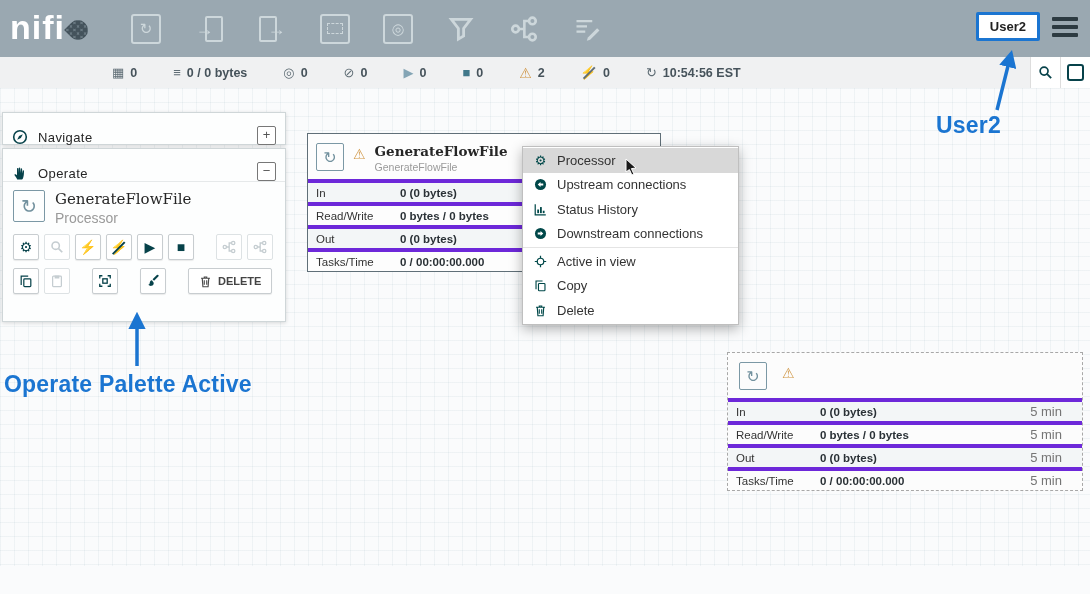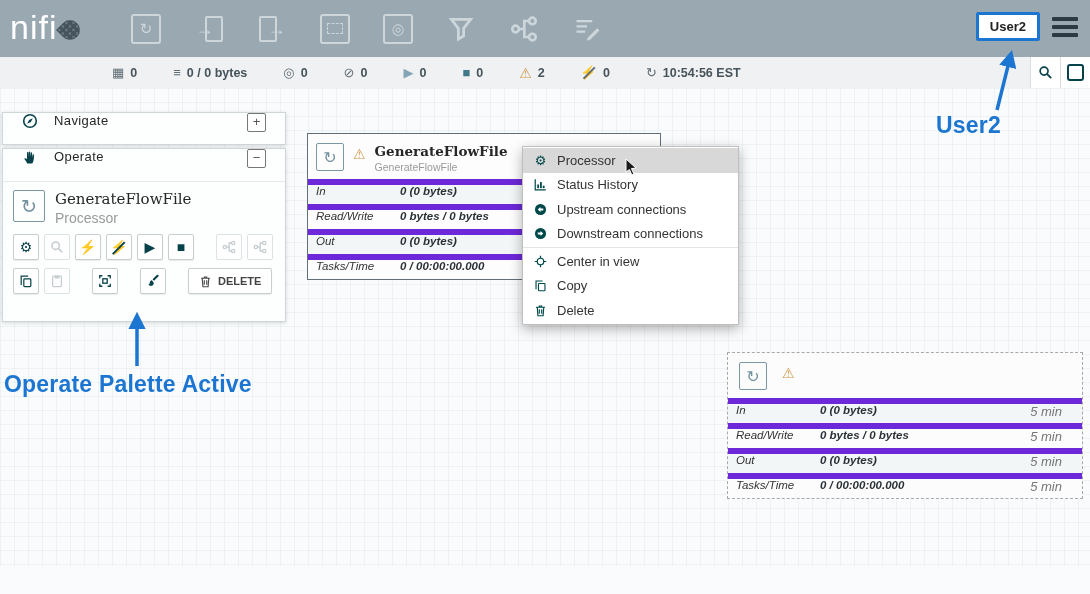--- a/index.html
+++ b/index.html
@@ -2,21 +2,21 @@
 <html><head>
 <meta charset="utf-8">
 <style>
   html,body{margin:0;padding:0;background:#e8e8e8;}
   .app{position:relative;width:1090px;height:594px;background:#fafbfc;overflow:hidden;
        font-family:"Liberation Sans",sans-serif;cursor:default;}
 
   
   .topbar{position:absolute;top:0;left:0;right:0;height:57px;background:#9aa8b1;}
   .logo{position:absolute;left:10px;top:8px;display:flex;align-items:center;}
-  .logo-text{font-size:34px;font-weight:normal;color:#ffffff;letter-spacing:1px;line-height:38px;}
+  .logo-text{font-size:34px;font-weight:bold;color:#ffffff;letter-spacing:1px;line-height:38px;}
   .drop{width:20px;height:20px;background:#44535c;border-radius:0 50% 50% 50%;
         transform:rotate(-45deg);margin-left:3px;margin-top:6px;
         background-image:radial-gradient(#6d7d86 1.3px, transparent 1.4px);background-size:5px 5px;}
   .tool-icons{position:absolute;left:128px;top:0;height:57px;display:flex;align-items:center;gap:27px;color:#cdd7db;}
   .ticon{width:36px;height:36px;display:flex;align-items:center;justify-content:center;position:relative;}
   .tbox{width:26px;height:26px;border:2px solid #cdd7db;border-radius:3px;display:flex;align-items:center;justify-content:center;font-size:15px;line-height:1;}
   .inner-dash{width:14px;height:9px;border:1px dashed #cdd7db;}
   .port-box{width:14px;height:22px;border:2px solid #cdd7db;border-radius:2px;display:inline-block;}
   .pg-arrow{font-size:18px;font-weight:bold;line-height:1;}
   .arrow-in{margin-right:-9px;position:relative;z-index:1;}
@@ -46,21 +46,21 @@
   
   .canvas{position:absolute;top:88px;left:0;right:0;bottom:28px;background-color:#fafbfc;
           background-image:linear-gradient(to right, rgba(27,88,109,0.05) 1px, transparent 1px),
                            linear-gradient(to bottom, rgba(27,88,109,0.05) 1px, transparent 1px);
           background-size:14px 14px;}
 
   
   .panel{position:absolute;background:#fdfefe;border:1px solid #cfd6d8;box-shadow:0 1px 4px rgba(0,0,0,0.15);box-sizing:border-box;z-index:4;}
   #navigate{left:2px;top:24px;width:284px;height:33px;}
   #operate{left:2px;top:60px;width:284px;height:174px;}
-  .phead{display:flex;align-items:flex-start;gap:16px;padding:0 19px;height:32px;}
+  .phead{display:flex;align-items:flex-end;gap:10px;padding:0 9px;height:32px;}
   #operate .phead{border-bottom:1px solid #e6e9ea;}
   .picon{color:#07424a;display:flex;}
   .picon svg{width:16px;height:16px;}
   .ptitle{font-size:13px;color:#262626;letter-spacing:0.4px;flex:1;}
   .pbtn{width:17px;height:17px;border:1px solid #777;border-radius:2px;font-size:13px;line-height:15px;text-align:center;color:#555;background:#fff;}
 
   .comp-row{display:flex;gap:10px;align-items:flex-start;padding:8px 10px 0;}
   .comp-icon{width:30px;height:30px;border:1px solid #7b98a5;border-radius:2px;color:#72919e;font-size:19px;
              display:flex;align-items:center;justify-content:center;}
   .comp-name{font-family:"DejaVu Serif","Liberation Serif",serif;font-size:15px;color:#262626;}
@@ -80,21 +80,21 @@
 
   
   .proc{position:absolute;background:#fdfdfd;border:1px solid #606f78;box-sizing:border-box;}
   #processor{left:307px;top:45px;width:354px;z-index:3;}
   .proc-head{display:flex;align-items:flex-start;gap:9px;padding:9px 8px 6px;}
   .proc-icon{width:26px;height:26px;border:1px solid #7b98a5;border-radius:2px;color:#72919e;font-size:16px;
              display:flex;align-items:center;justify-content:center;flex:none;}
   .warn-tri{color:#cf9441;font-size:14px;margin-top:4px;line-height:1;}
   .proc-name{font-family:"DejaVu Serif","Liberation Serif",serif;font-weight:bold;font-size:13.5px;color:#262626;}
   .proc-type{font-size:10.5px;color:#9a9a9a;margin-top:2px;}
-  .srow{display:flex;height:19px;font-size:11.5px;border-top:6px solid #6d28d9;padding:0 8px;font-style:italic;}
+  .srow{display:flex;align-items:center;height:19px;font-size:11.5px;border-top:4px solid #6d28d9;padding:0 8px;}
   .srow.alt{background:#f3f6f7;}
   .slabel{width:84px;color:#333;flex:none;}
   .sval{font-weight:bold;color:#2a3136;}
   .swin{margin-left:auto;color:#757575;font-size:13px;padding-right:12px;}
 
   #ghost{left:727px;top:264px;width:356px;background:rgba(252,252,252,0.96);border:1px dashed #a8a8a8;z-index:2;}
   #ghost .proc-head{padding:9px 11px 8px;gap:15px;}
 
   
   .ctxmenu{position:absolute;left:522px;top:58px;width:217px;background:#fff;border:1px solid #bfbfbf;
@@ -285,56 +285,56 @@
     <div class="ctxmenu">
       <div class="mi hl">
         <span class="micon">⚙</span>
         <span>Processor</span>
         <svg class="cursor" viewBox="0 0 13 19">
             <path d="M1 1l10 9-4.6.6 2.5 5.4-2 1-2.5-5.4L1 14z" fill="#1a1a1a" stroke="#ffffff" stroke-width="1"></path>
           </svg>
       </div>
       <div class="mi">
         <span class="micon">
+            <svg viewBox="0 0 16 16">
+              <circle cx="8" cy="8" r="6.8" fill="currentColor"></circle>
+              <path d="M4.6 8l3.4-3.2v2h3.4v2.4H8v2z" fill="#fff"></path>
+            </svg>
+          </span>
+        <span>Upstream connections</span>
+      </div>
+      <div class="mi">
+        <span class="micon">
             <svg viewBox="0 0 16 16" fill="currentColor">
               <path d="M1.5 1.5v13h13" fill="none" stroke="currentColor" stroke-width="1.5"></path>
               <rect x="4" y="8" width="2.2" height="4.5"></rect>
               <rect x="7.4" y="5" width="2.2" height="7.5"></rect>
               <rect x="10.8" y="9.5" width="2.2" height="3"></rect>
             </svg>
           </span>
         <span>Status History</span>
       </div>
       <div class="mi">
         <span class="micon">
             <svg viewBox="0 0 16 16">
               <circle cx="8" cy="8" r="6.8" fill="currentColor"></circle>
-              <path d="M4.6 8l3.4-3.2v2h3.4v2.4H8v2z" fill="#fff"></path>
-            </svg>
-          </span>
-        <span>Upstream connections</span>
-      </div>
-      <div class="mi">
-        <span class="micon">
-            <svg viewBox="0 0 16 16">
-              <circle cx="8" cy="8" r="6.8" fill="currentColor"></circle>
               <path d="M11.4 8L8 4.8v2H4.6v2.4H8v2z" fill="#fff"></path>
             </svg>
           </span>
         <span>Downstream connections</span>
       </div>
       <div class="menu-sep"></div>
       <div class="mi">
         <span class="micon">
             <svg viewBox="0 0 16 16" fill="none" stroke="currentColor" stroke-width="1.5">
               <circle cx="8" cy="8" r="4"></circle>
               <path d="M8 1v3M8 12v3M1 8h3M12 8h3"></path>
             </svg>
           </span>
-        <span>Center in view</span>
+        <span>Active in view</span>
       </div>
       <div class="mi">
         <span class="micon">
             <svg viewBox="0 0 16 16" fill="none" stroke="currentColor" stroke-width="1.4">
               <rect x="5.5" y="5.5" width="8" height="9" rx="1"></rect>
               <path d="M10.5 2.5h-8v10"></path>
             </svg>
           </span>
         <span>Copy</span>
       </div>

